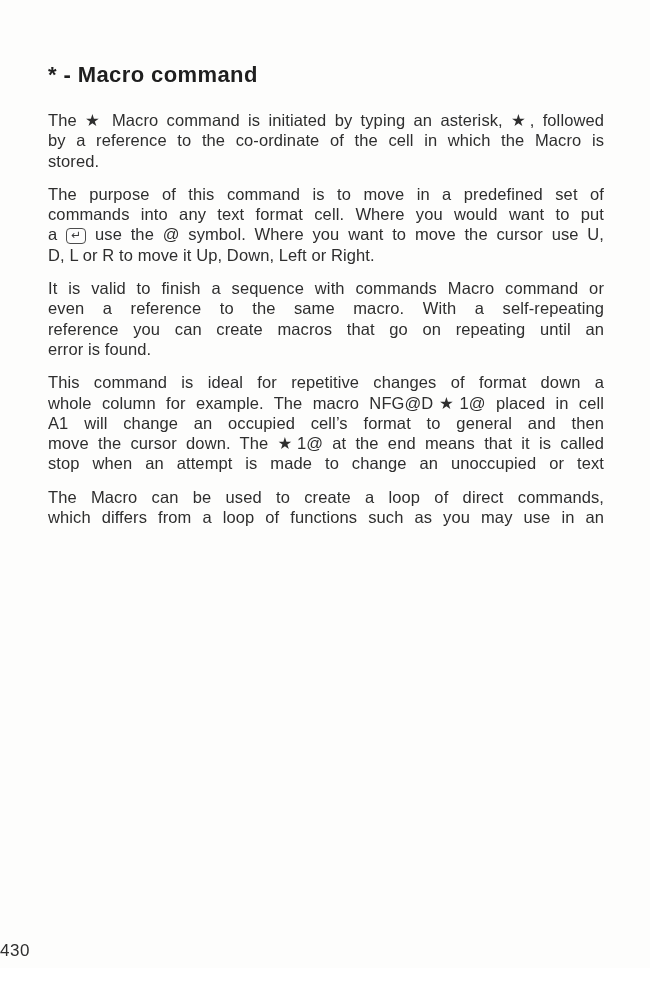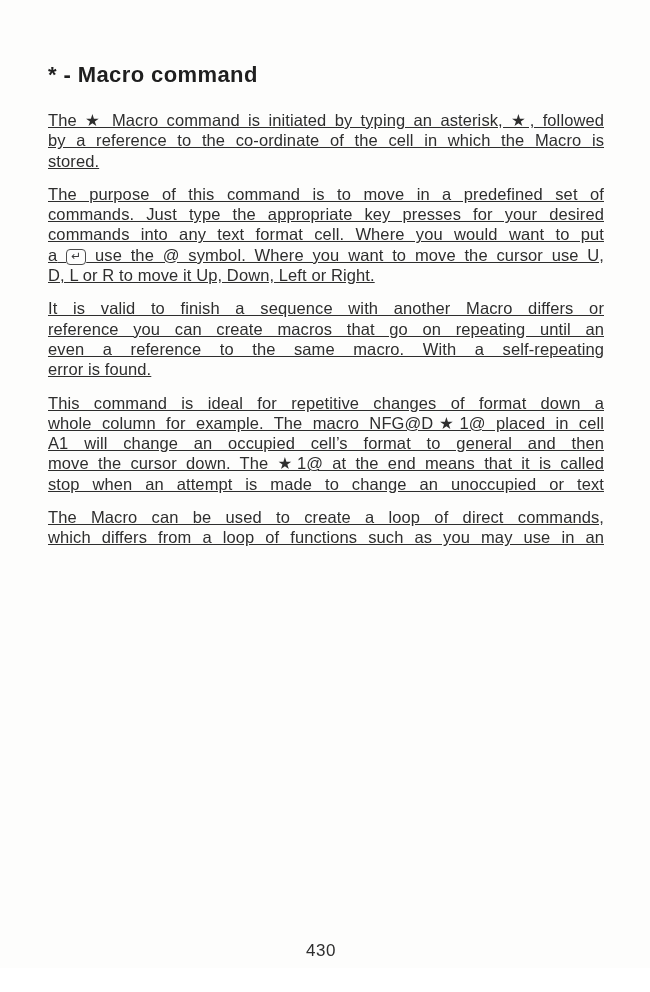--- a/index.html
+++ b/index.html
@@ -21,21 +21,20 @@
   .title {
     font-size: 22px;
     font-weight: bold;
     letter-spacing: 0.4px;
     color: #1f1f1f;
     margin: 0 0 22px 0;
   }
   .para {
     margin: 0 0 13px 0;
     font-size: 16.5px;
-    text-decoration: underline;
   }
   .line {
     display: block;
     text-align: justify;
     text-align-last: justify;
     line-height: 20.3px;
     letter-spacing: 0.1px;
   }
   .line.last {
     text-align-last: left;
@@ -50,21 +49,21 @@
     vertical-align: 1px;
     font-family: "DejaVu Sans", sans-serif;
     color: #3a3a3a;
     background: #fdfdfc;
   }
   .pageno {
     position: absolute;
     left: 0;
     right: 8px;
     top: 941px;
-    text-align: center;
+    text-align: left;
     font-size: 17px;
     letter-spacing: 0.5px;
     color: #2e2e2e;
   }
 </style>
 </head>
 <body>
 
 <div class="page">
 
@@ -72,31 +71,30 @@
 
   <div class="para">
       <div class="line">The ★ Macro command is initiated by typing an asterisk, ★, followed</div>
       <div class="line">by a reference to the co-ordinate of the cell in which the Macro is</div>
       <div class="line last">stored.</div>
     </div>
 
   <div class="para">
     <div>
         <div class="line">The purpose of this command is to move in a predefined set of</div>
-        <div class="line">commands. Just type the appropriate key presses for your desired</div>
         <div class="line">commands into any text format cell. Where you would want to put</div>
       </div>
     <div class="line"><span>a</span> <span class="keycap">↵</span> <span>use the @ symbol. Where you want to move the cursor use U,</span></div>
     <div class="line last">D, L or R to move it Up, Down, Left or Right.</div>
   </div>
 
   <div class="para">
-      <div class="line">It is valid to finish a sequence with another Macro differs or</div>
+      <div class="line">It is valid to finish a sequence with commands Macro command or</div>
+      <div class="line">even a reference to the same macro. With a self-repeating</div>
       <div class="line">reference you can create macros that go on repeating until an</div>
-      <div class="line">even a reference to the same macro. With a self-repeating</div>
       <div class="line last">error is found.</div>
     </div>
 
   <div class="para">
       <div class="line">This command is ideal for repetitive changes of format down a</div>
       <div class="line">whole column for example. The macro NFG@D★1@ placed in cell</div>
       <div class="line">A1 will change an occupied cell’s format to general and then</div>
       <div class="line">move the cursor down. The ★1@ at the end means that it is called</div>
       <div class="line">stop when an attempt is made to change an unoccupied or text</div>
     </div>

